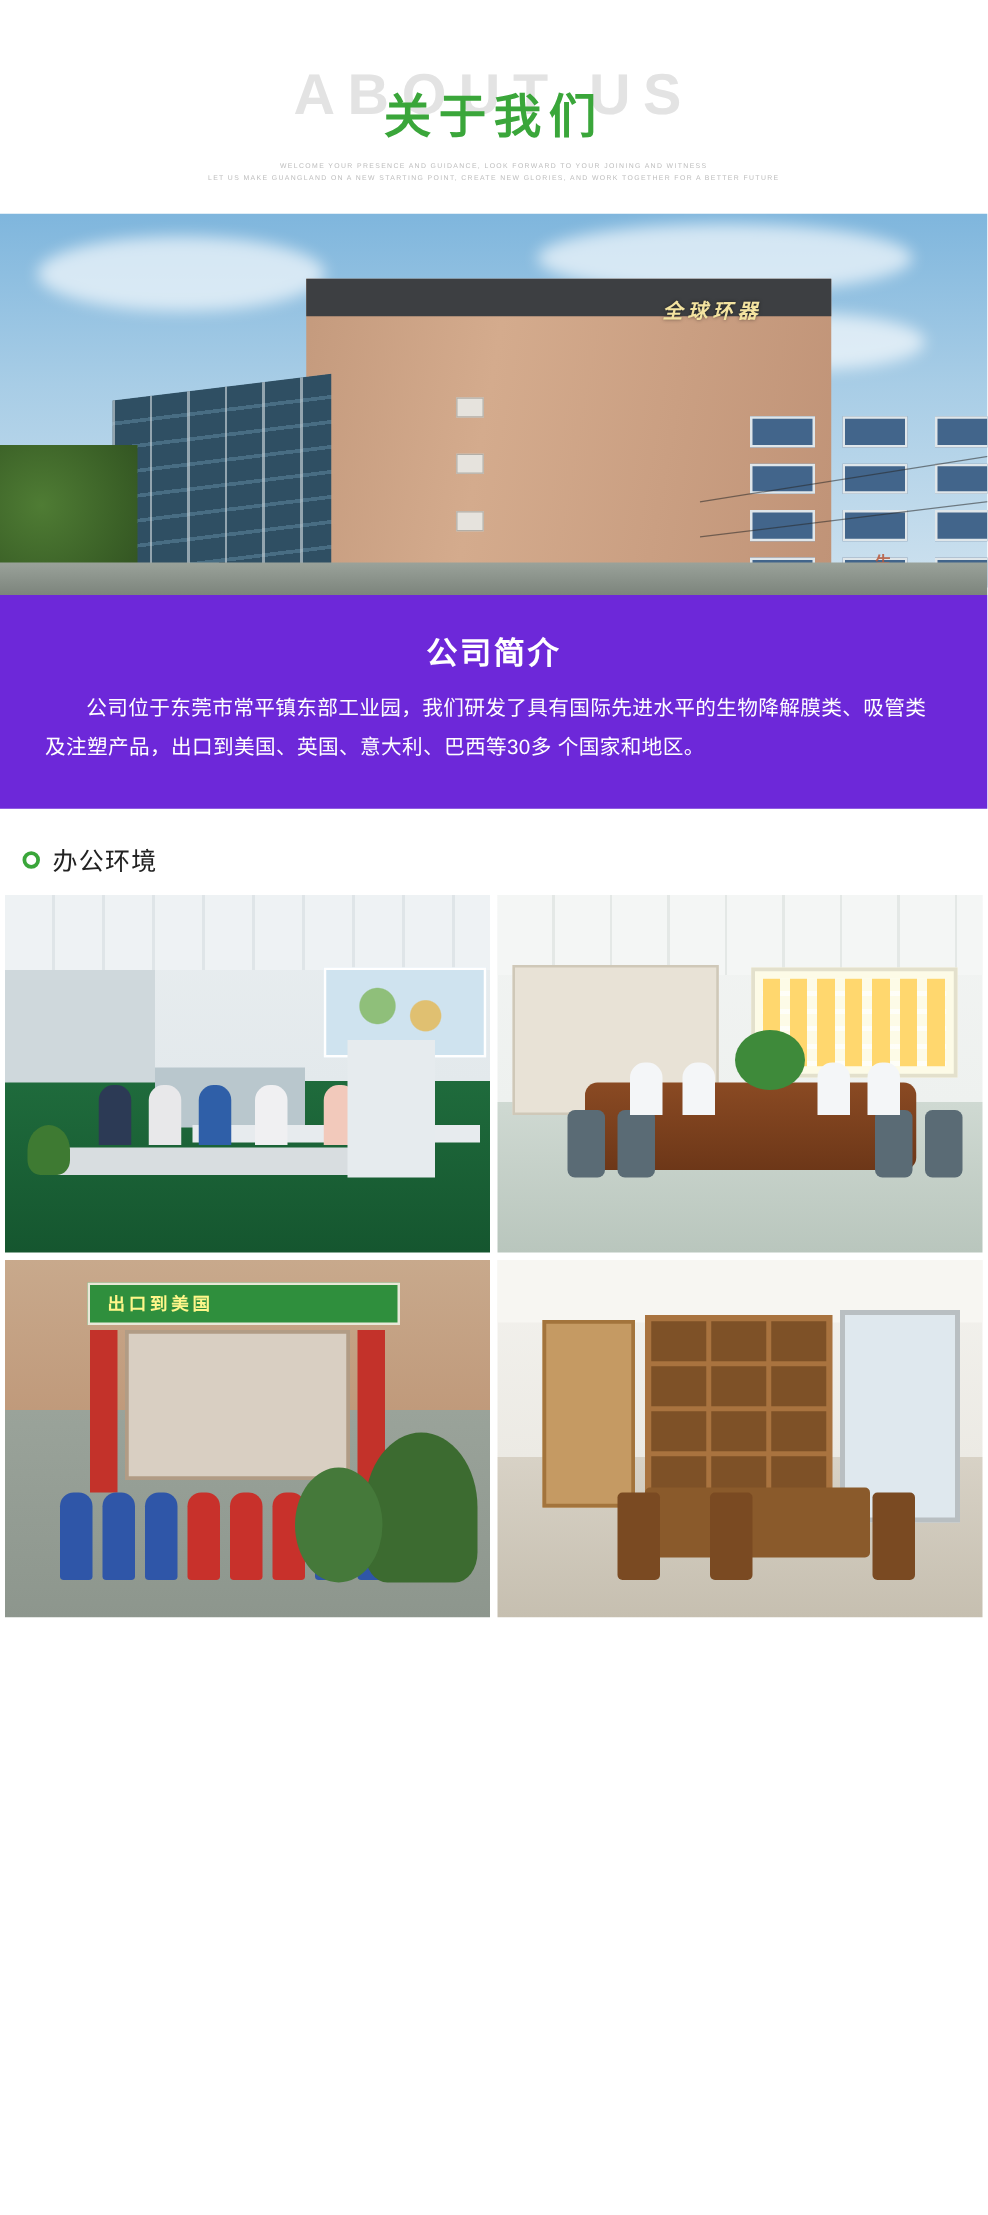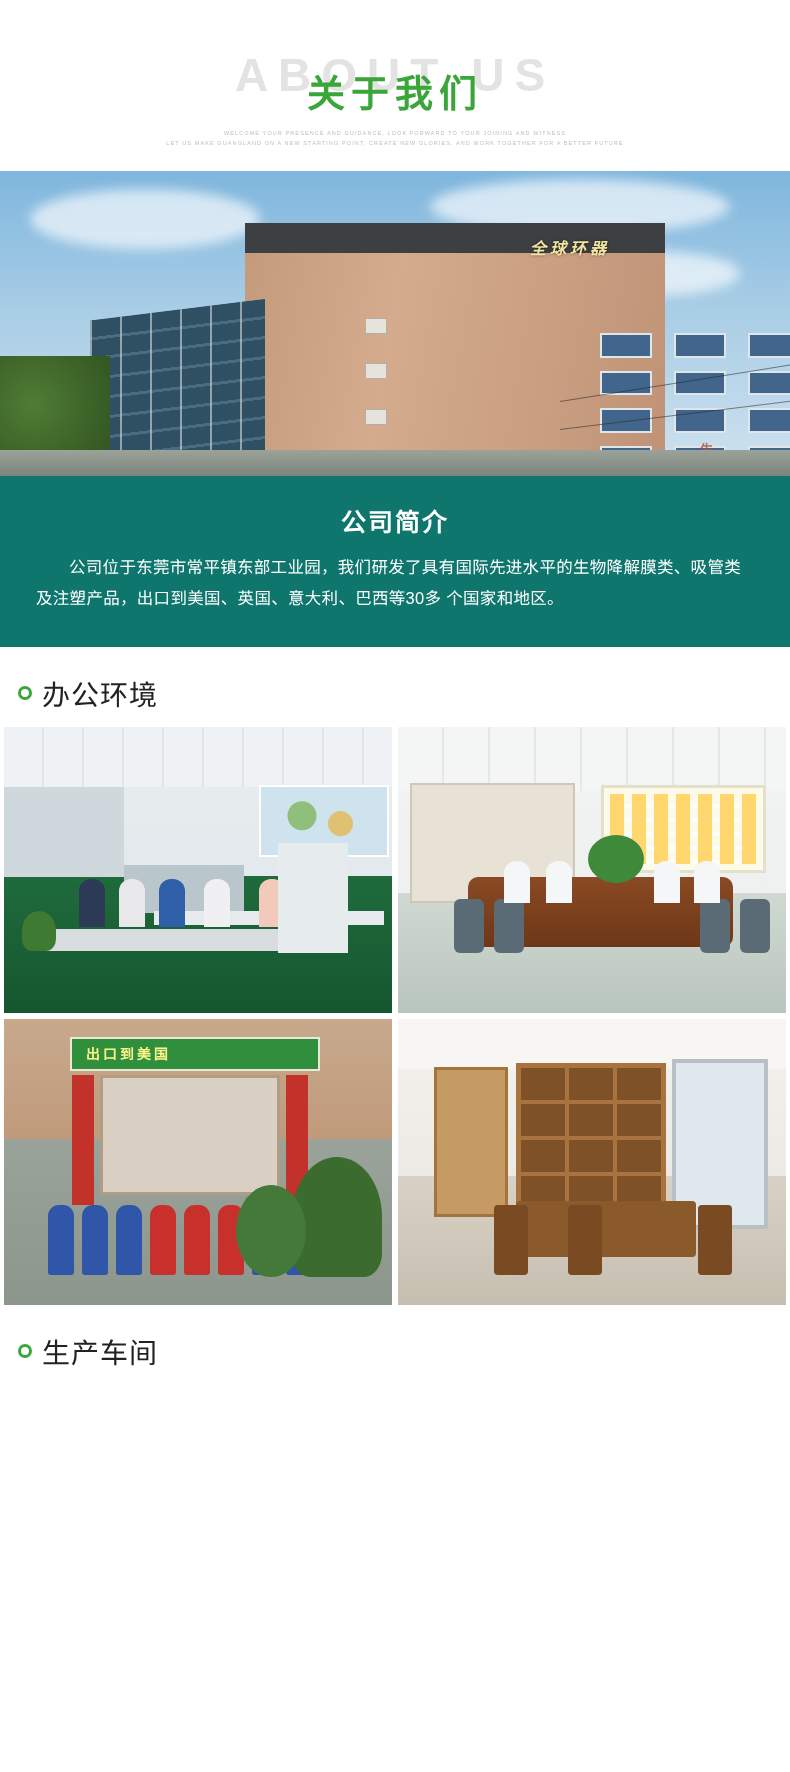--- a/index.html
+++ b/index.html
@@ -118,21 +118,21 @@
     position: absolute; left: 0; bottom: 0; width: 790px; height: 26px;
     background: linear-gradient(#9aa29a, #7c847c);
   }
   .wire {
     position: absolute; height: 1px; background: rgba(40,40,40,.55);
     transform-origin: left center;
   }
 
   
   .intro {
-    background: #0f766e;
+    background: #6d28d9;
     color: #ffffff;
     padding: 26px 36px 34px 36px;
   }
   .intro h2 {
     text-align: center;
     font-size: 25px;
     font-weight: bold;
     letter-spacing: 2px;
     margin-bottom: 14px;
   }
@@ -148,21 +148,21 @@
     display: flex;
     align-items: center;
     gap: 10px;
     padding: 26px 18px 14px 18px;
   }
   .ring {
     width: 14px; height: 14px; border-radius: 50%;
     border: 3px solid #3aa63a; flex: none;
   }
   .section-head span.title {
-    font-size: 28px;
+    font-size: 20px;
     color: #222;
     letter-spacing: 1px;
   }
 
   
   .grid {
     display: grid;
     grid-template-columns: 1fr 1fr;
     gap: 6px;
     padding: 0 4px;
@@ -369,18 +369,14 @@
       <div class="win"></div>
       <div class="table"></div>
       <div class="chair" style="left:96px;"></div>
       <div class="chair" style="left:300px;"></div>
       <div class="chair" style="left:170px;"></div>
 
     </div>
 
   </div>
 
-  <div class="section-head footer-head">
-    <div class="ring"></div>
-    <span class="title">生产车间</span>
-  </div>
 
 </div>
 
 </body></html>

